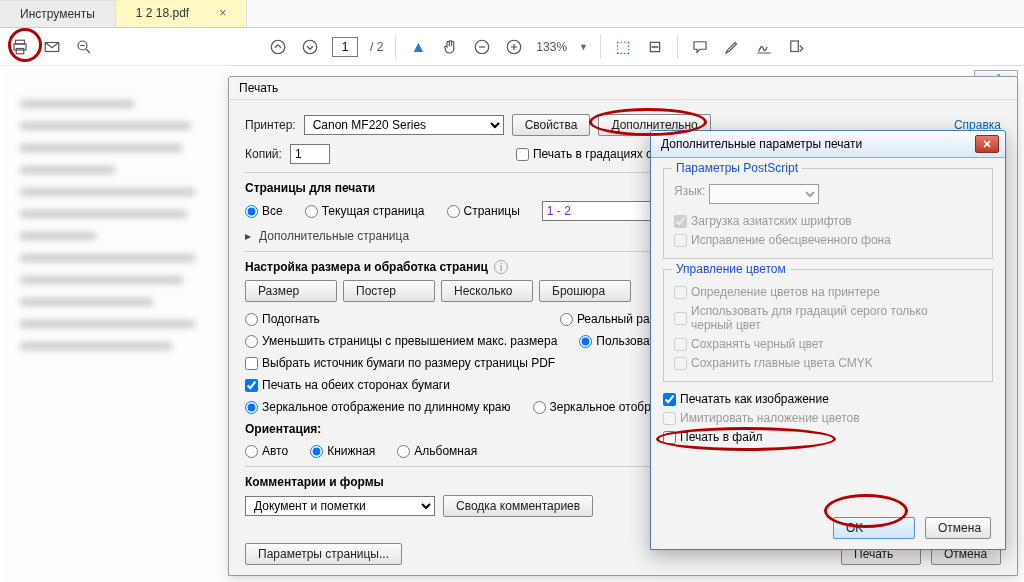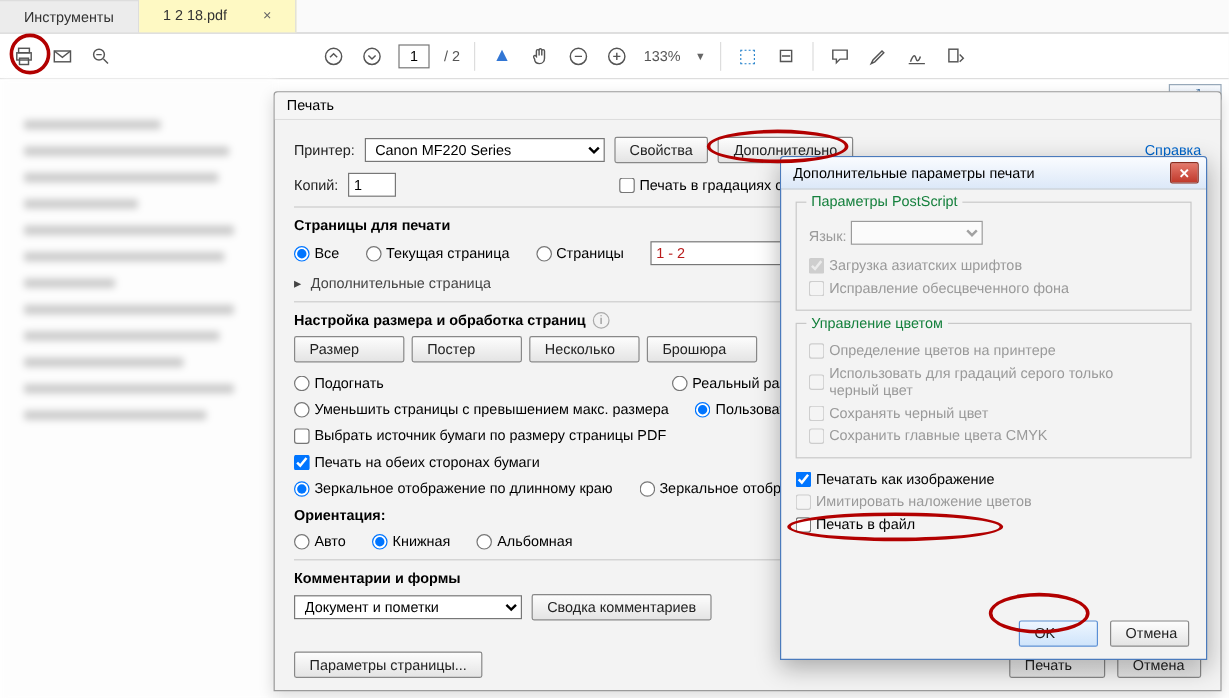--- a/index.html
+++ b/index.html
@@ -28,23 +28,23 @@
 .radio,.chk{display:flex;align-items:center;gap:4px;margin-right:14px;}
 input[type=radio],input[type=checkbox]{margin:0;}
 .tabbtns{display:flex;gap:6px;margin-bottom:10px;}
 .tabbtn{flex:0 0 auto;width:92px;text-align:center;}
 .footer{position:absolute;bottom:10px;right:16px;display:flex;gap:10px;}
 .footer-left{position:absolute;bottom:10px;left:16px;}
 .dialog2{position:absolute;left:650px;top:130px;width:356px;height:420px;background:#f3f3f3;border:1px solid #4a7abc;box-shadow:0 6px 20px rgba(0,0,0,.3);border-radius:3px 3px 0 0;}
 .d2-title{background:linear-gradient(#fafcff,#dce8f8);display:flex;justify-content:space-between;align-items:center;padding:4px 6px 4px 10px;font-size:12px;border-bottom:1px solid #9ab;border-radius:3px 3px 0 0;}
 .closebtn{width:24px;height:18px;background:linear-gradient(#e47a6d,#c0392b);color:#fff;border:1px solid #8a2c1f;border-radius:2px;display:flex;align-items:center;justify-content:center;font-size:11px;font-weight:bold;}
 .group{border:1px solid #c8c8c8;margin:10px 12px;padding:10px 10px 6px;position:relative;background:#f3f3f3;}
-.group-h{position:absolute;top:-8px;left:8px;background:#f3f3f3;padding:0 4px;color:#15803d;}
+.group-h{position:absolute;top:-8px;left:8px;background:#f3f3f3;padding:0 4px;color:#1d4ed8;}
 .disabled{color:#9a9a9a;}
-.d2-row{display:flex;align-items:flex-end;gap:0;margin:5px 0;font-size:12px;}
+.d2-row{display:flex;align-items:flex-start;gap:0;margin:5px 0;font-size:12px;}
 .d2-foot{position:absolute;bottom:10px;right:14px;display:flex;gap:10px;}
 .btn-primary{background:linear-gradient(#eef6ff,#cfe4fb);border:1px solid #5a8fd6;}
 .ico-svg{width:18px;height:18px;fill:none;stroke:#555;stroke-width:1.6;}
 .collapse-btn{width:44px;height:16px;border:1px solid #9ab;border-radius:0 0 4px 4px;background:linear-gradient(#fafcff,#dce8f8);display:flex;align-items:center;justify-content:center;font-size:10px;color:#369;}
 </style>
 </head>
 <body>
 
 <div class="bgdoc">
   <div class="bgline" style="width:60%"></div>
@@ -186,21 +186,21 @@
             <span>Все</span>
           </label>
         <label class="radio">
             <input type="radio" name="pr" style="">
             <span>Текущая страница</span>
           </label>
         <label class="radio">
             <input type="radio" name="pr" style="">
             <span>Страницы</span>
           </label>
-        <input type="text" style="width: 120px; color: #b91c1c;" value="1 - 2">
+        <input type="text" style="width: 120px; color: #6d28d9;" value="1 - 2">
       </div>
       <div class="row" style="color:#444">▸ <span>Дополнительные страница</span></div>
     </div>
 
     <div class="sect">
       <div class="sect-h">
           <span>Настройка размера и обработка страниц</span> 
           <span style="font-weight:normal;color:#888;border:1px solid #aaa;border-radius:50%;width:14px;height:14px;display:inline-flex;align-items:center;justify-content:center;font-size:10px">i</span>
         </div>
       <div class="tabbtns">
@@ -357,21 +357,21 @@
       </div>
     <div class="d2-row">
         <label class="chk">
           <input type="checkbox" style="">
           <span>Печать в файл</span>
         </label>
       </div>
   </div>
 
   <div class="d2-foot">
-    <button class="btn btn-primary" style="width:66px">OK</button>
+    <button class="btn btn-primary" style="width:82px">OK</button>
     <button class="btn" style="width:66px">Отмена</button>
   </div>
 </div>
 
 <div class="circle-red" style="left:8px;top:28px;width:34px;height:34px"></div>
 <div class="circle-red" style="left:589px;top:108px;width:118px;height:28px;border-radius:50%/50%"></div>
 <div class="circle-red" style="left:656px;top:427px;width:180px;height:24px;border-radius:50%/50%"></div>
 <div class="circle-red" style="left:824px;top:494px;width:84px;height:34px;border-radius:50%/50%"></div>
 
 </body></html>

